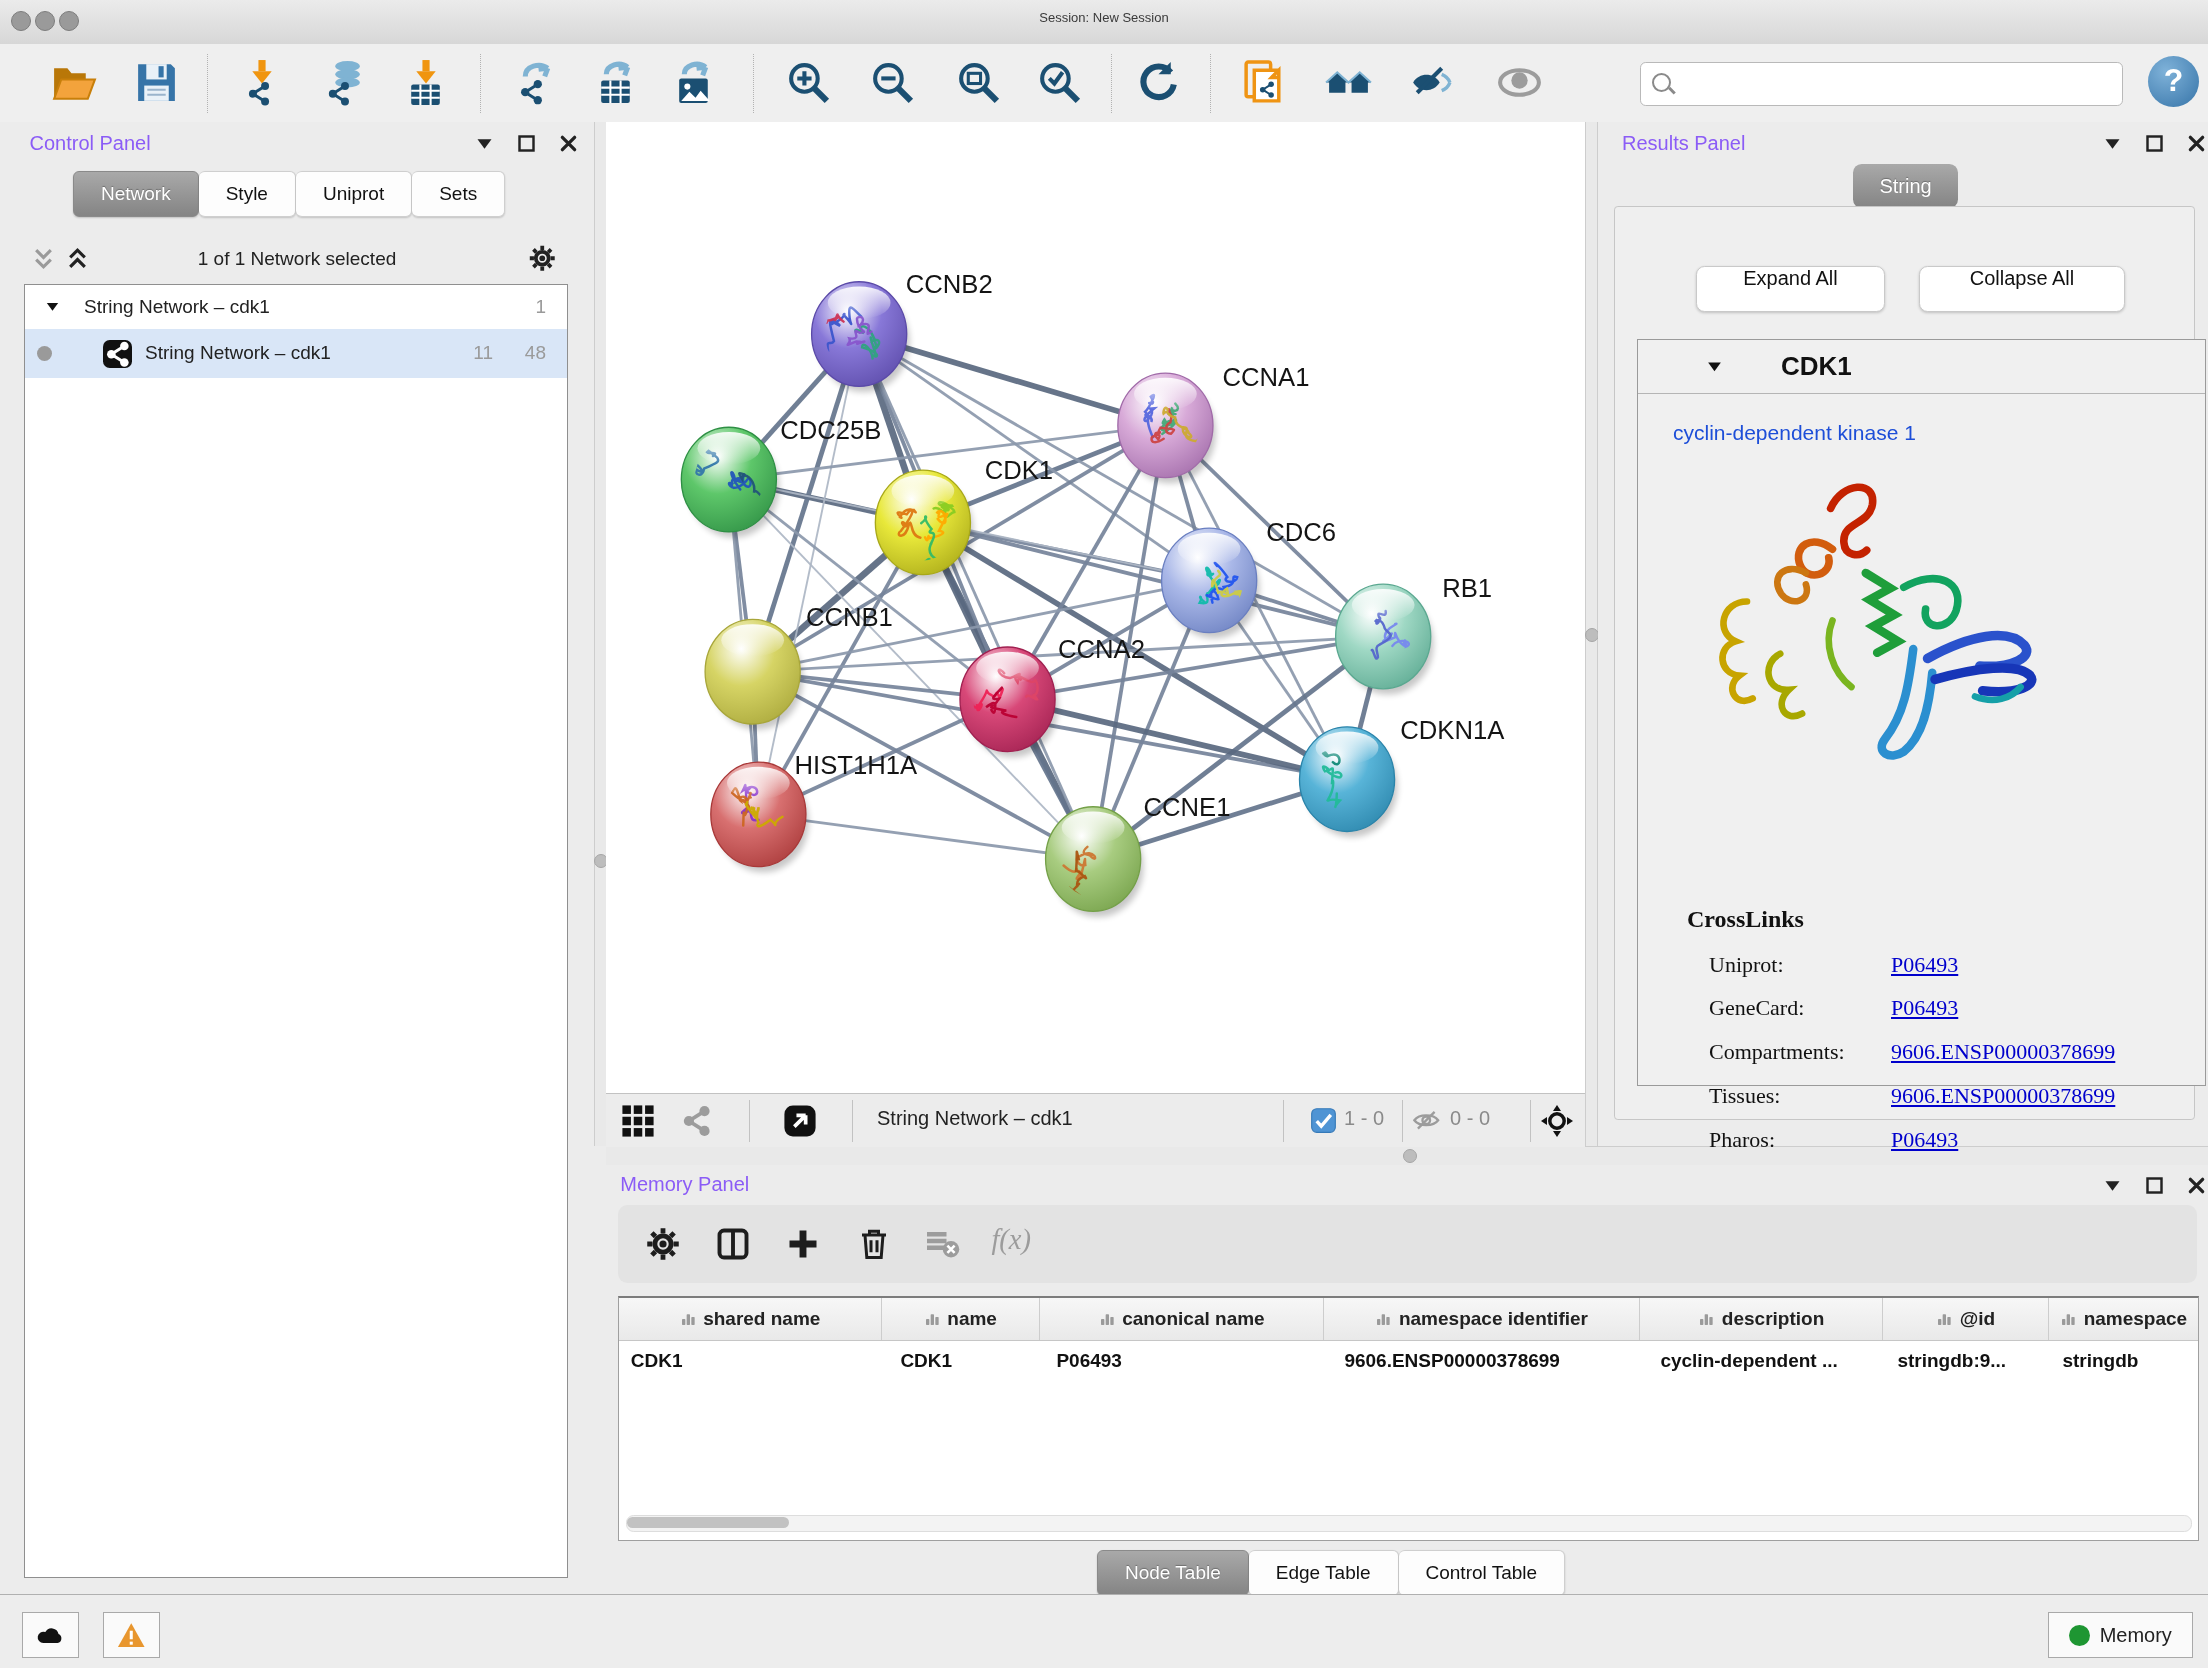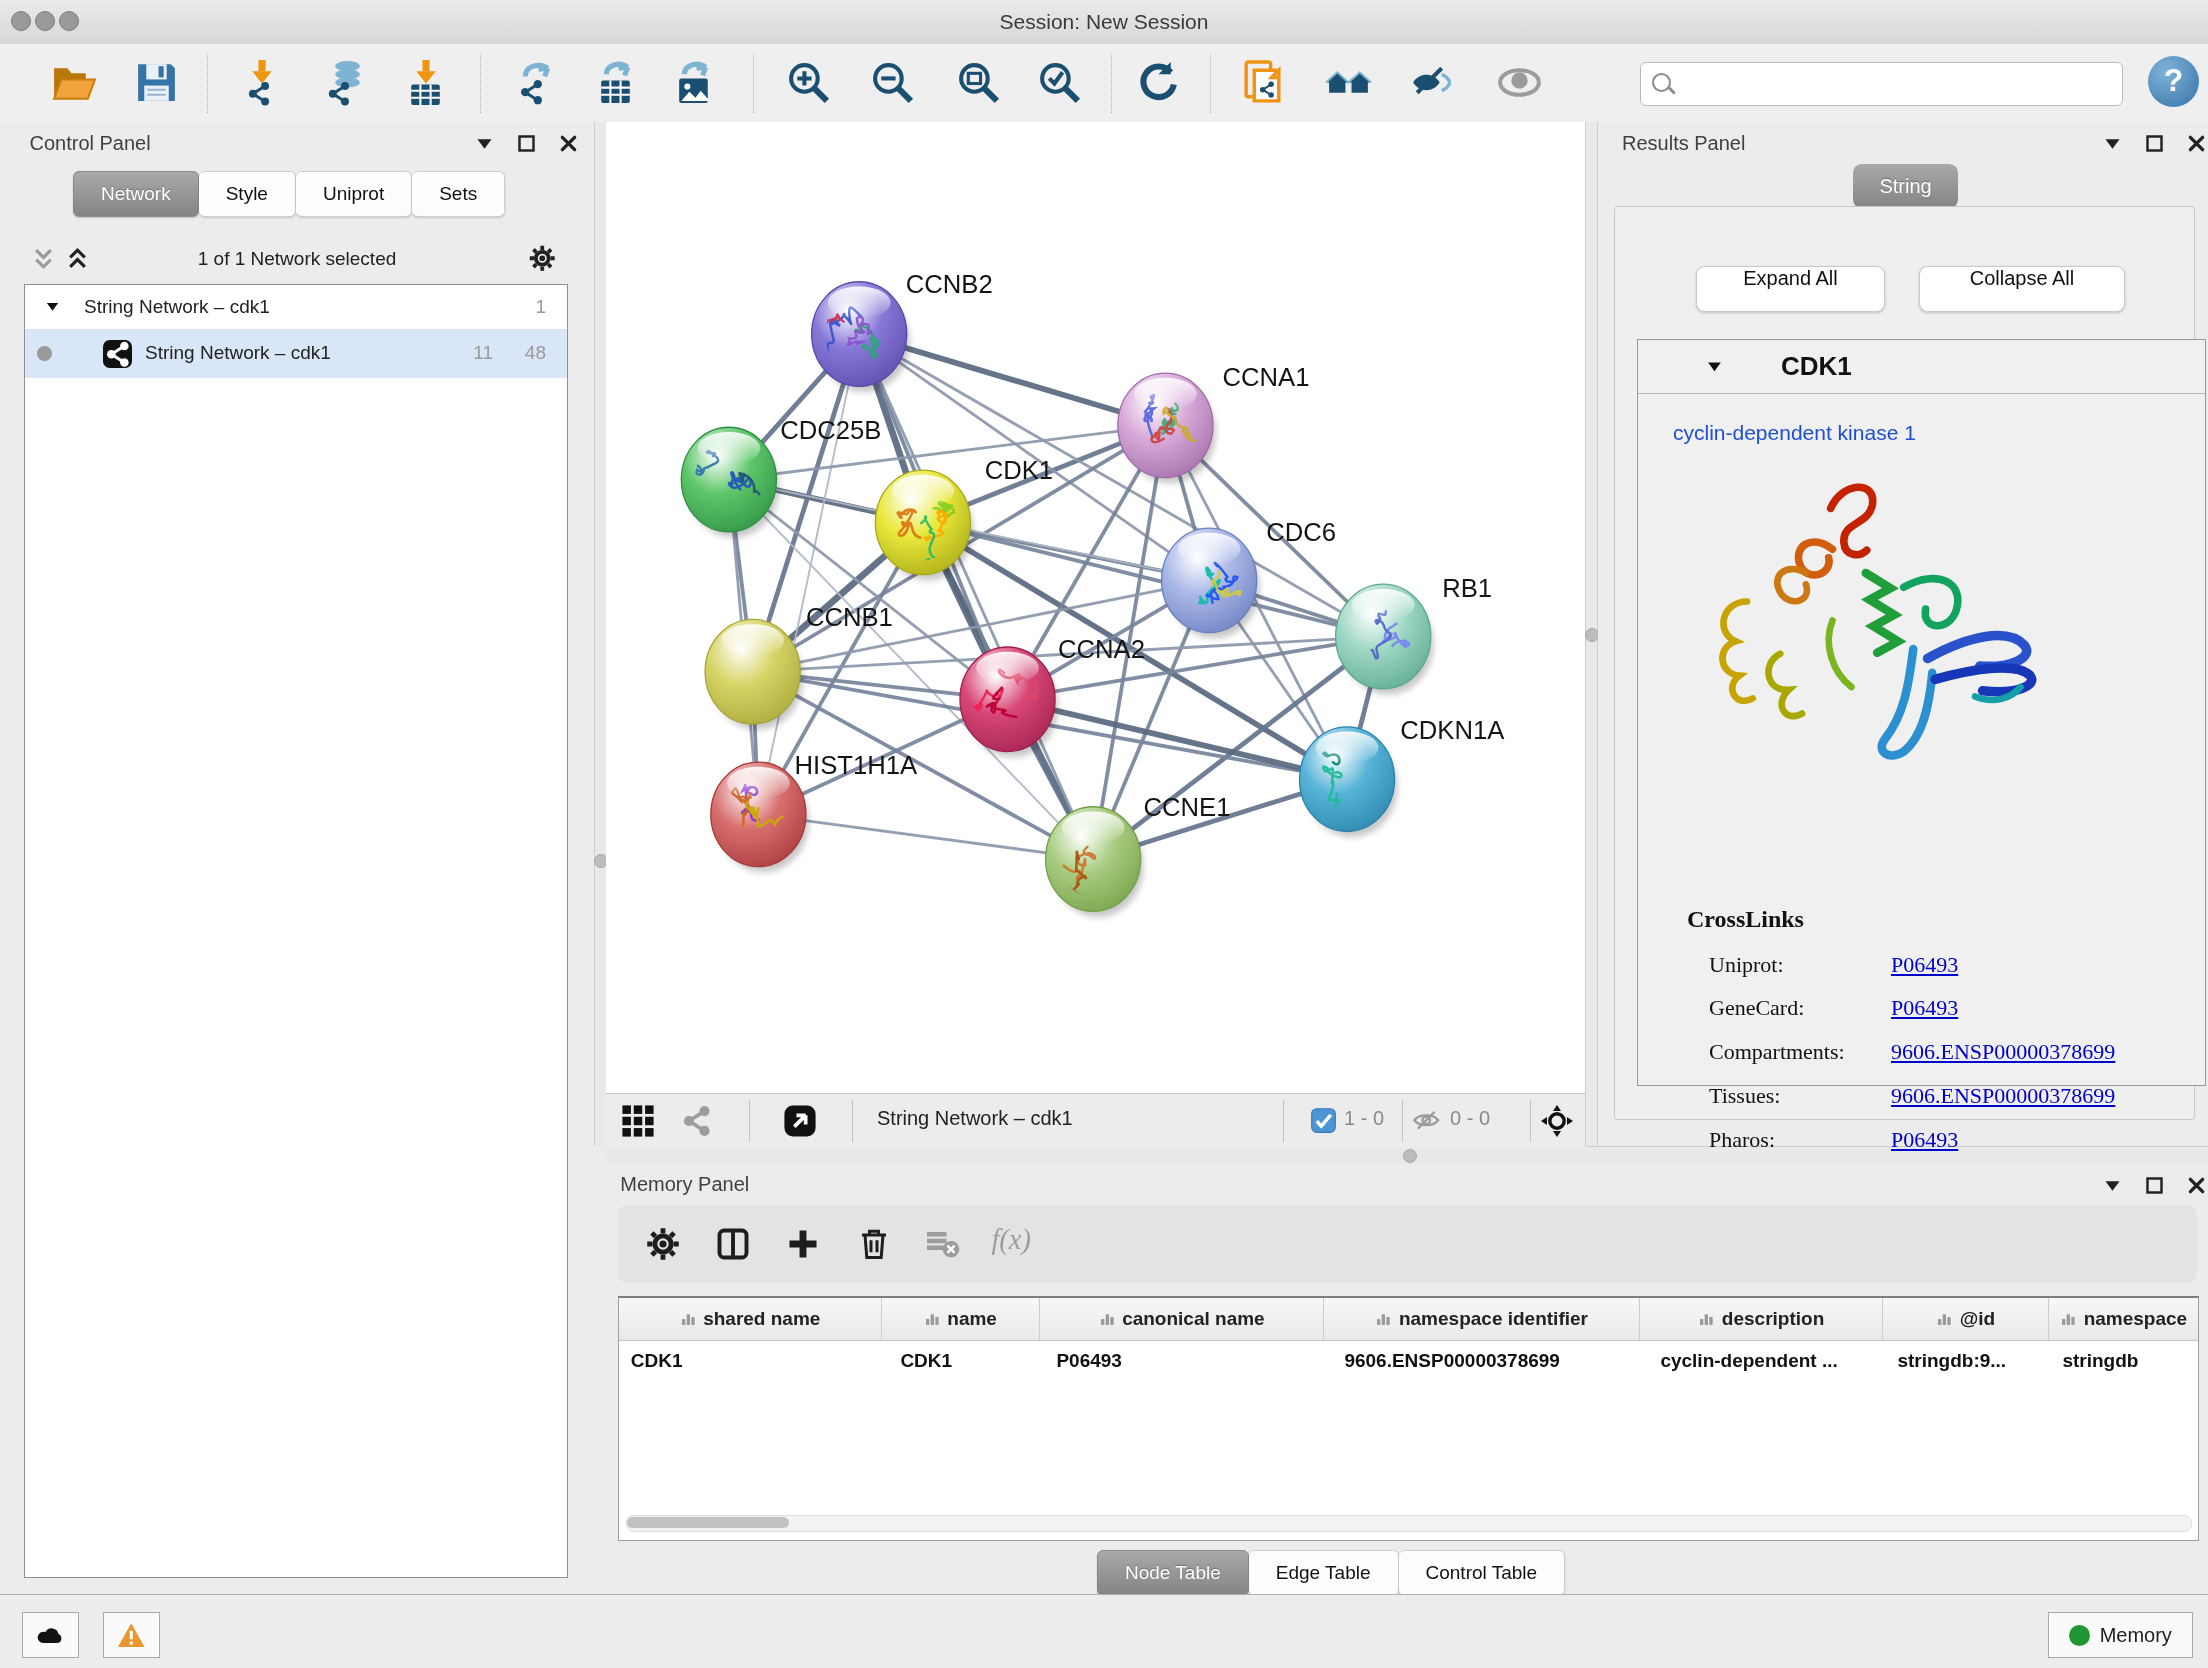--- a/index.html
+++ b/index.html
@@ -1,36 +1,36 @@
 <!DOCTYPE html>
 <html style="font-size:15px"><head>
 <meta charset="utf-8">
 <style>
   html,body{margin:0;padding:0;background:#d8d8d8;}
   .w{position:relative;width:2208px;height:1668px;background:#ececec;font-family:"Liberation Sans",sans-serif;overflow:hidden;color:#222;}
   .abs{position:absolute;}
   
   .titlebar{left:0;top:0;width:2208px;height:44px;background:linear-gradient(#ebebeb,#d7d7d7);border-bottom:1px solid #b3b3b3;}
   .tl{width:18px;height:18px;border-radius:50%;background:#9a9a9a;border:1px solid #7d7d7d;top:11.4px;}
-  .title-text{width:100%;text-align:center;top:9.5px;font-size:21px;color:#3a3a3a;}
+  .title-text{width:100%;text-align:center;top:9.5px;font-size:13px;color:#3a3a3a;}
   
   .toolbar{left:0;top:44px;width:2208px;height:78px;background:#efefef;border-bottom:1px solid #bdbdbd;}
   .tbi{position:absolute;top:14.3px;width:49px;height:49px;cursor:pointer;}
   .tbsep{position:absolute;top:9.5px;height:59px;width:0;border-left:1.9px dotted #b2b2b2;}
   .searchbox{left:1640px;top:18px;width:481px;height:42px;background:#fff;border:1px solid #b9b9b9;border-radius:5.7px;}
   .searchbox input{position:absolute;left:44px;top:3.8px;width:428px;height:32px;border:none;outline:none;font-size:19px;background:transparent;}
   .mag{position:absolute;left:11.4px;top:9.5px;width:15px;height:15px;border:2.9px solid #8a8a8a;border-radius:50%;}
   .mag:after{content:"";position:absolute;left:13.3px;top:14.3px;width:7.6px;height:2.9px;background:#8a8a8a;transform:rotate(45deg);}
   .helpbtn{left:2148px;top:12.4px;width:51px;height:51px;border-radius:50%;background:radial-gradient(circle at 35% 30%,#7fb2d9,#3674a8);color:#fff;font-size:32px;font-weight:bold;text-align:center;line-height:49px;}
   
   .phicons{display:flex;gap:21px;align-items:center;color:#222;}
   .phicons svg{width:21px;height:21px;}
   
   .cpanel{left:0;top:122px;width:600px;height:1472px;background:#ececec;}
-  .ptitle{font-size:20px;color:#404040;}
+  .ptitle{font-size:20px;color:#8b5cf6;}
   .tabs{display:flex;}
   .tab{height:44px;line-height:44px;padding:0 27px;background:#fdfdfd;border:1px solid #cfcfcf;border-left:none;font-size:19px;color:#111;border-radius:6px;box-shadow:0 1px 1.9px rgba(0,0,0,.18);cursor:pointer;}
   .tab.sel{background:linear-gradient(#a9a9a9,#848484);color:#fff;text-shadow:0 -1px 1px rgba(0,0,0,.3);border-color:#8a8a8a;}
   .treebox{background:#fff;border:1.9px solid #8f8f8f;}
   .trow{position:relative;height:44px;font-size:19px;}
   .trow .cnt{position:absolute;color:#9a9a9a;}
   .selrow{background:#d9e6f7;}
   .sharechip{width:28.5px;height:28.5px;border-radius:6.7px;background:#111;color:#fff;display:inline-block;}
   
   .netcanvas{left:606px;top:122px;width:979px;height:971px;background:#fff;}

